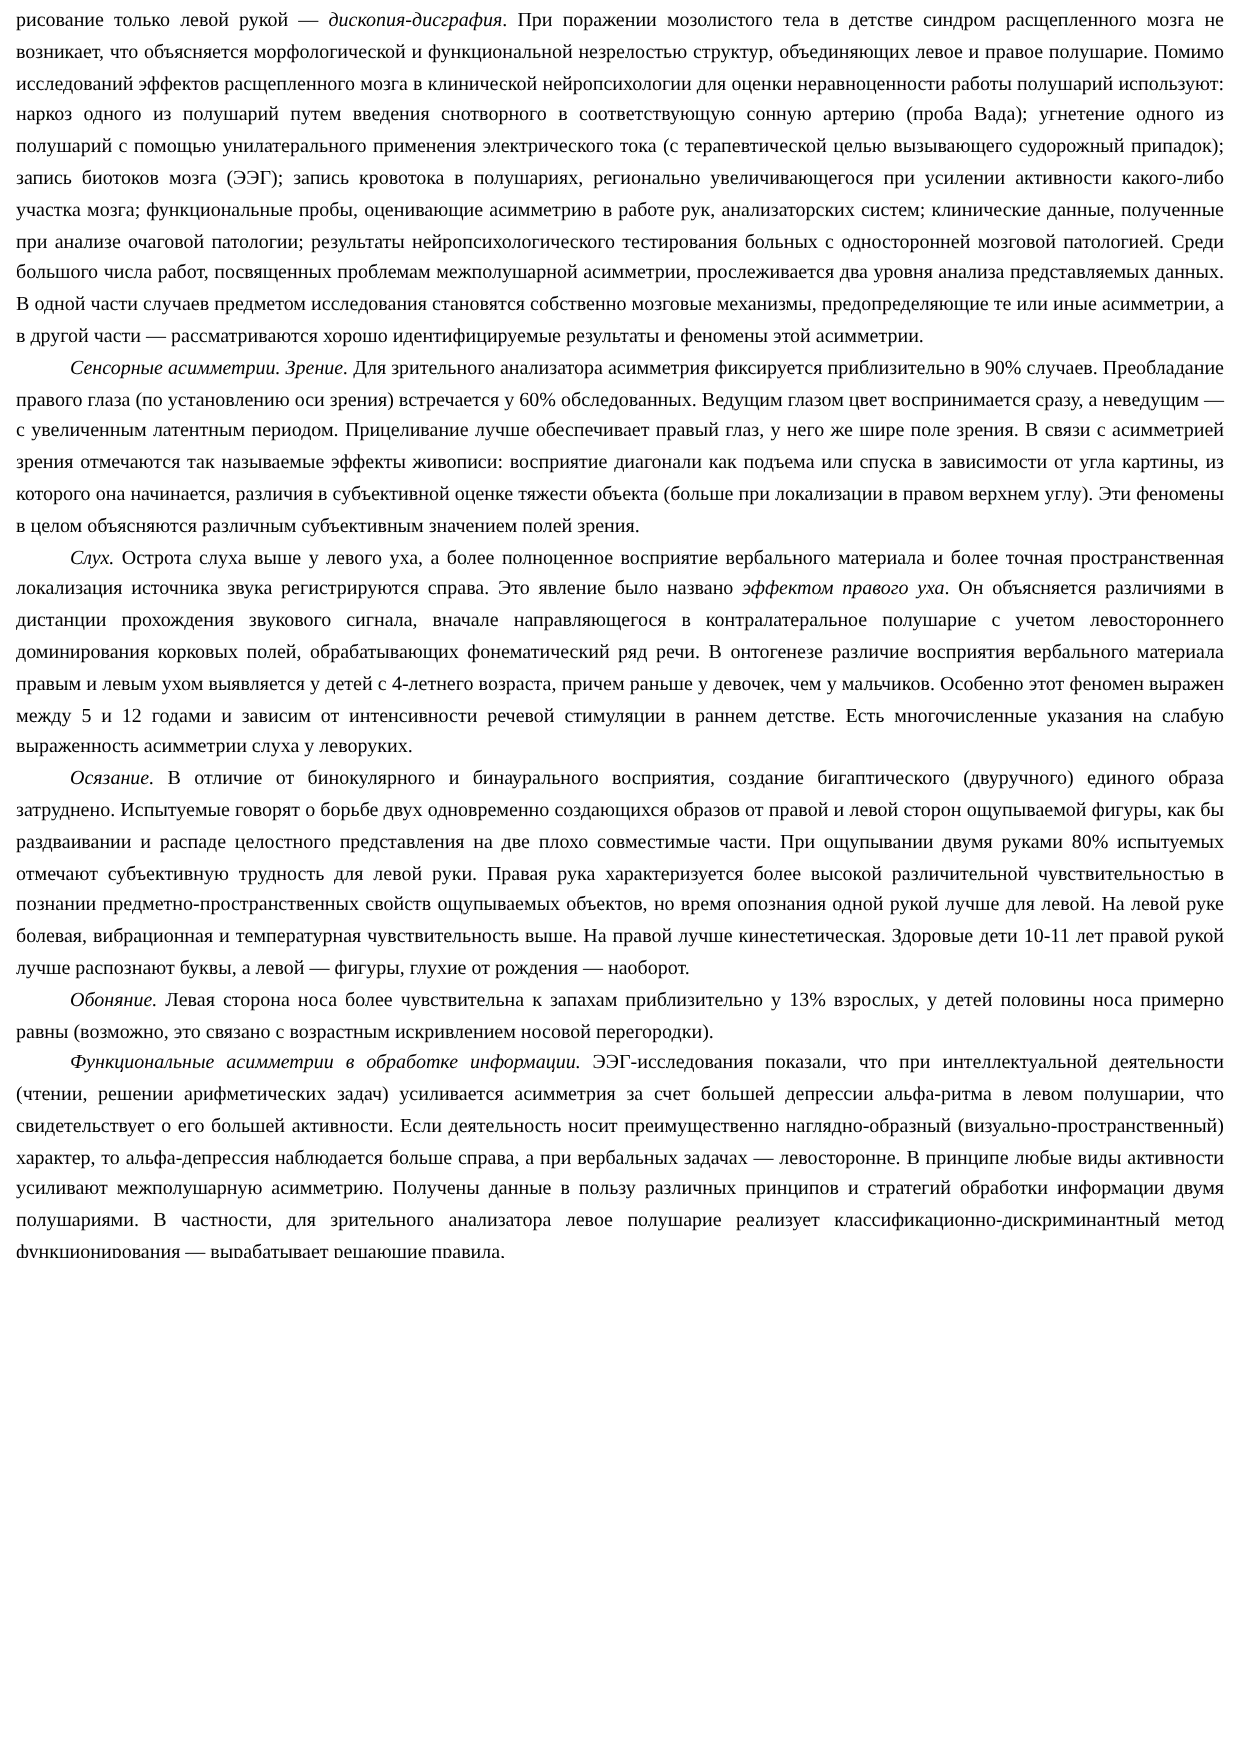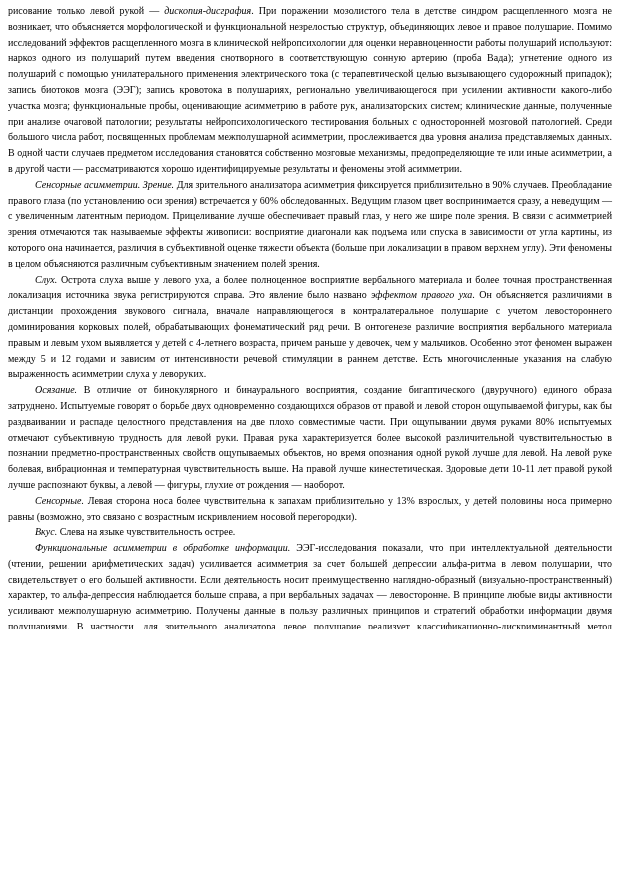--- a/index.html
+++ b/index.html
@@ -36,18 +36,17 @@
 
 <div class="page">
   <p class="para"><span>рисование только левой рукой — </span><em>дископия-дисграфия</em><span>. При поражении мозолистого тела в детстве синдром расщепленного мозга не возникает, что объясняется морфологической и функциональной незрелостью структур, объединяющих левое и правое полушарие. Помимо исследований эффектов расщепленного мозга в клинической нейропсихологии для оценки неравноценности работы полушарий используют: наркоз одного из полушарий путем введения снотворного в соответствующую сонную артерию (проба Вада); угнетение одного из полушарий с помощью унилатерального применения электрического тока (с терапевтической целью вызывающего судорожный припадок); запись биотоков мозга (ЭЭГ); запись кровотока в полушариях, регионально увеличивающегося при усилении активности какого-либо участка мозга; функциональные пробы, оценивающие асимметрию в работе рук, анализаторских систем; клинические данные, полученные при анализе очаговой патологии; результаты нейропсихологического тестирования больных с односторонней мозговой патологией. Среди большого числа работ, посвященных проблемам межполушарной асимметрии, прослеживается два уровня анализа представляемых данных. В одной части случаев предметом исследования становятся собственно мозговые механизмы, предопределяющие те или иные асимметрии, а в другой части — рассматриваются хорошо идентифицируемые результаты и феномены этой асимметрии.</span></p>
 
   <p class="para indent"><em>Сенсорные асимметрии. Зрение.</em><span> Для зрительного анализатора асимметрия фиксируется приблизительно в 90% случаев. Преобладание правого глаза (по установлению оси зрения) встречается у 60% обследованных. Ведущим глазом цвет воспринимается сразу, а неведущим — с увеличенным латентным периодом. Прицеливание лучше обеспечивает правый глаз, у него же шире поле зрения. В связи с асимметрией зрения отмечаются так называемые эффекты живописи: восприятие диагонали как подъема или спуска в зависимости от угла картины, из которого она начинается, различия в субъективной оценке тяжести объекта (больше при локализации в правом верхнем углу). Эти феномены в целом объясняются различным субъективным значением полей зрения.</span></p>
 
   <p class="para indent"><em>Слух.</em><span> Острота слуха выше у левого уха, а более полноценное восприятие вербального материала и более точная пространственная локализация источника звука регистрируются справа. Это явление было названо </span><em>эффектом правого уха</em><span>. Он объясняется различиями в дистанции прохождения звукового сигнала, вначале направляющегося в контралатеральное полушарие с учетом левостороннего доминирования корковых полей, обрабатывающих фонематический ряд речи. В онтогенезе различие восприятия вербального материала правым и левым ухом выявляется у детей с 4-летнего возраста, причем раньше у девочек, чем у мальчиков. Особенно этот феномен выражен между 5 и 12 годами и зависим от интенсивности речевой стимуляции в раннем детстве. Есть многочисленные указания на слабую выраженность асимметрии слуха у леворуких.</span></p>
 
   <p class="para indent"><em>Осязание.</em><span> В отличие от бинокулярного и бинаурального восприятия, создание бигаптического (двуручного) единого образа затруднено. Испытуемые говорят о борьбе двух одновременно создающихся образов от правой и левой сторон ощупываемой фигуры, как бы раздваивании и распаде целостного представления на две плохо совместимые части. При ощупывании двумя руками 80% испытуемых отмечают субъективную трудность для левой руки. Правая рука характеризуется более высокой различительной чувствительностью в познании предметно-пространственных свойств ощупываемых объектов, но время опознания одной рукой лучше для левой. На левой руке болевая, вибрационная и температурная чувствительность выше. На правой лучше кинестетическая. Здоровые дети 10-11 лет правой рукой лучше распознают буквы, а левой — фигуры, глухие от рождения — наоборот.</span></p>
 
-  <p class="para indent"><em>Сенсорные.</em><span> Левая сторона носа более чувствительна к запахам приблизительно у 13% взрослых, у детей половины носа примерно равны (возможно, это связано с возрастным искривлением носовой перегородки).</span></p>
+  <p class="para indent"><em>Обоняние.</em><span> Левая сторона носа более чувствительна к запахам приблизительно у 13% взрослых, у детей половины носа примерно равны (возможно, это связано с возрастным искривлением носовой перегородки).</span></p>
 
-  <p class="para indent"><em>Вкус.</em><span> Слева на языке чувствительность острее.</span></p>
 
   <p class="para indent"><em>Функциональные асимметрии в обработке информации.</em><span> ЭЭГ-исследования показали, что при интеллектуальной деятельности (чтении, решении арифметических задач) усиливается асимметрия за счет большей депрессии альфа-ритма в левом полушарии, что свидетельствует о его большей активности. Если деятельность носит преимущественно наглядно-образный (визуально-пространственный) характер, то альфа-депрессия наблюдается больше справа, а при вербальных задачах — левосторонне. В принципе любые виды активности усиливают межполушарную асимметрию. Получены данные в пользу различных принципов и стратегий обработки информации двумя полушариями. В частности, для зрительного анализатора левое полушарие реализует классификационно-дискриминантный метод функционирования — вырабатывает решающие правила,</span></p>
 </div>
 
 </body></html>

